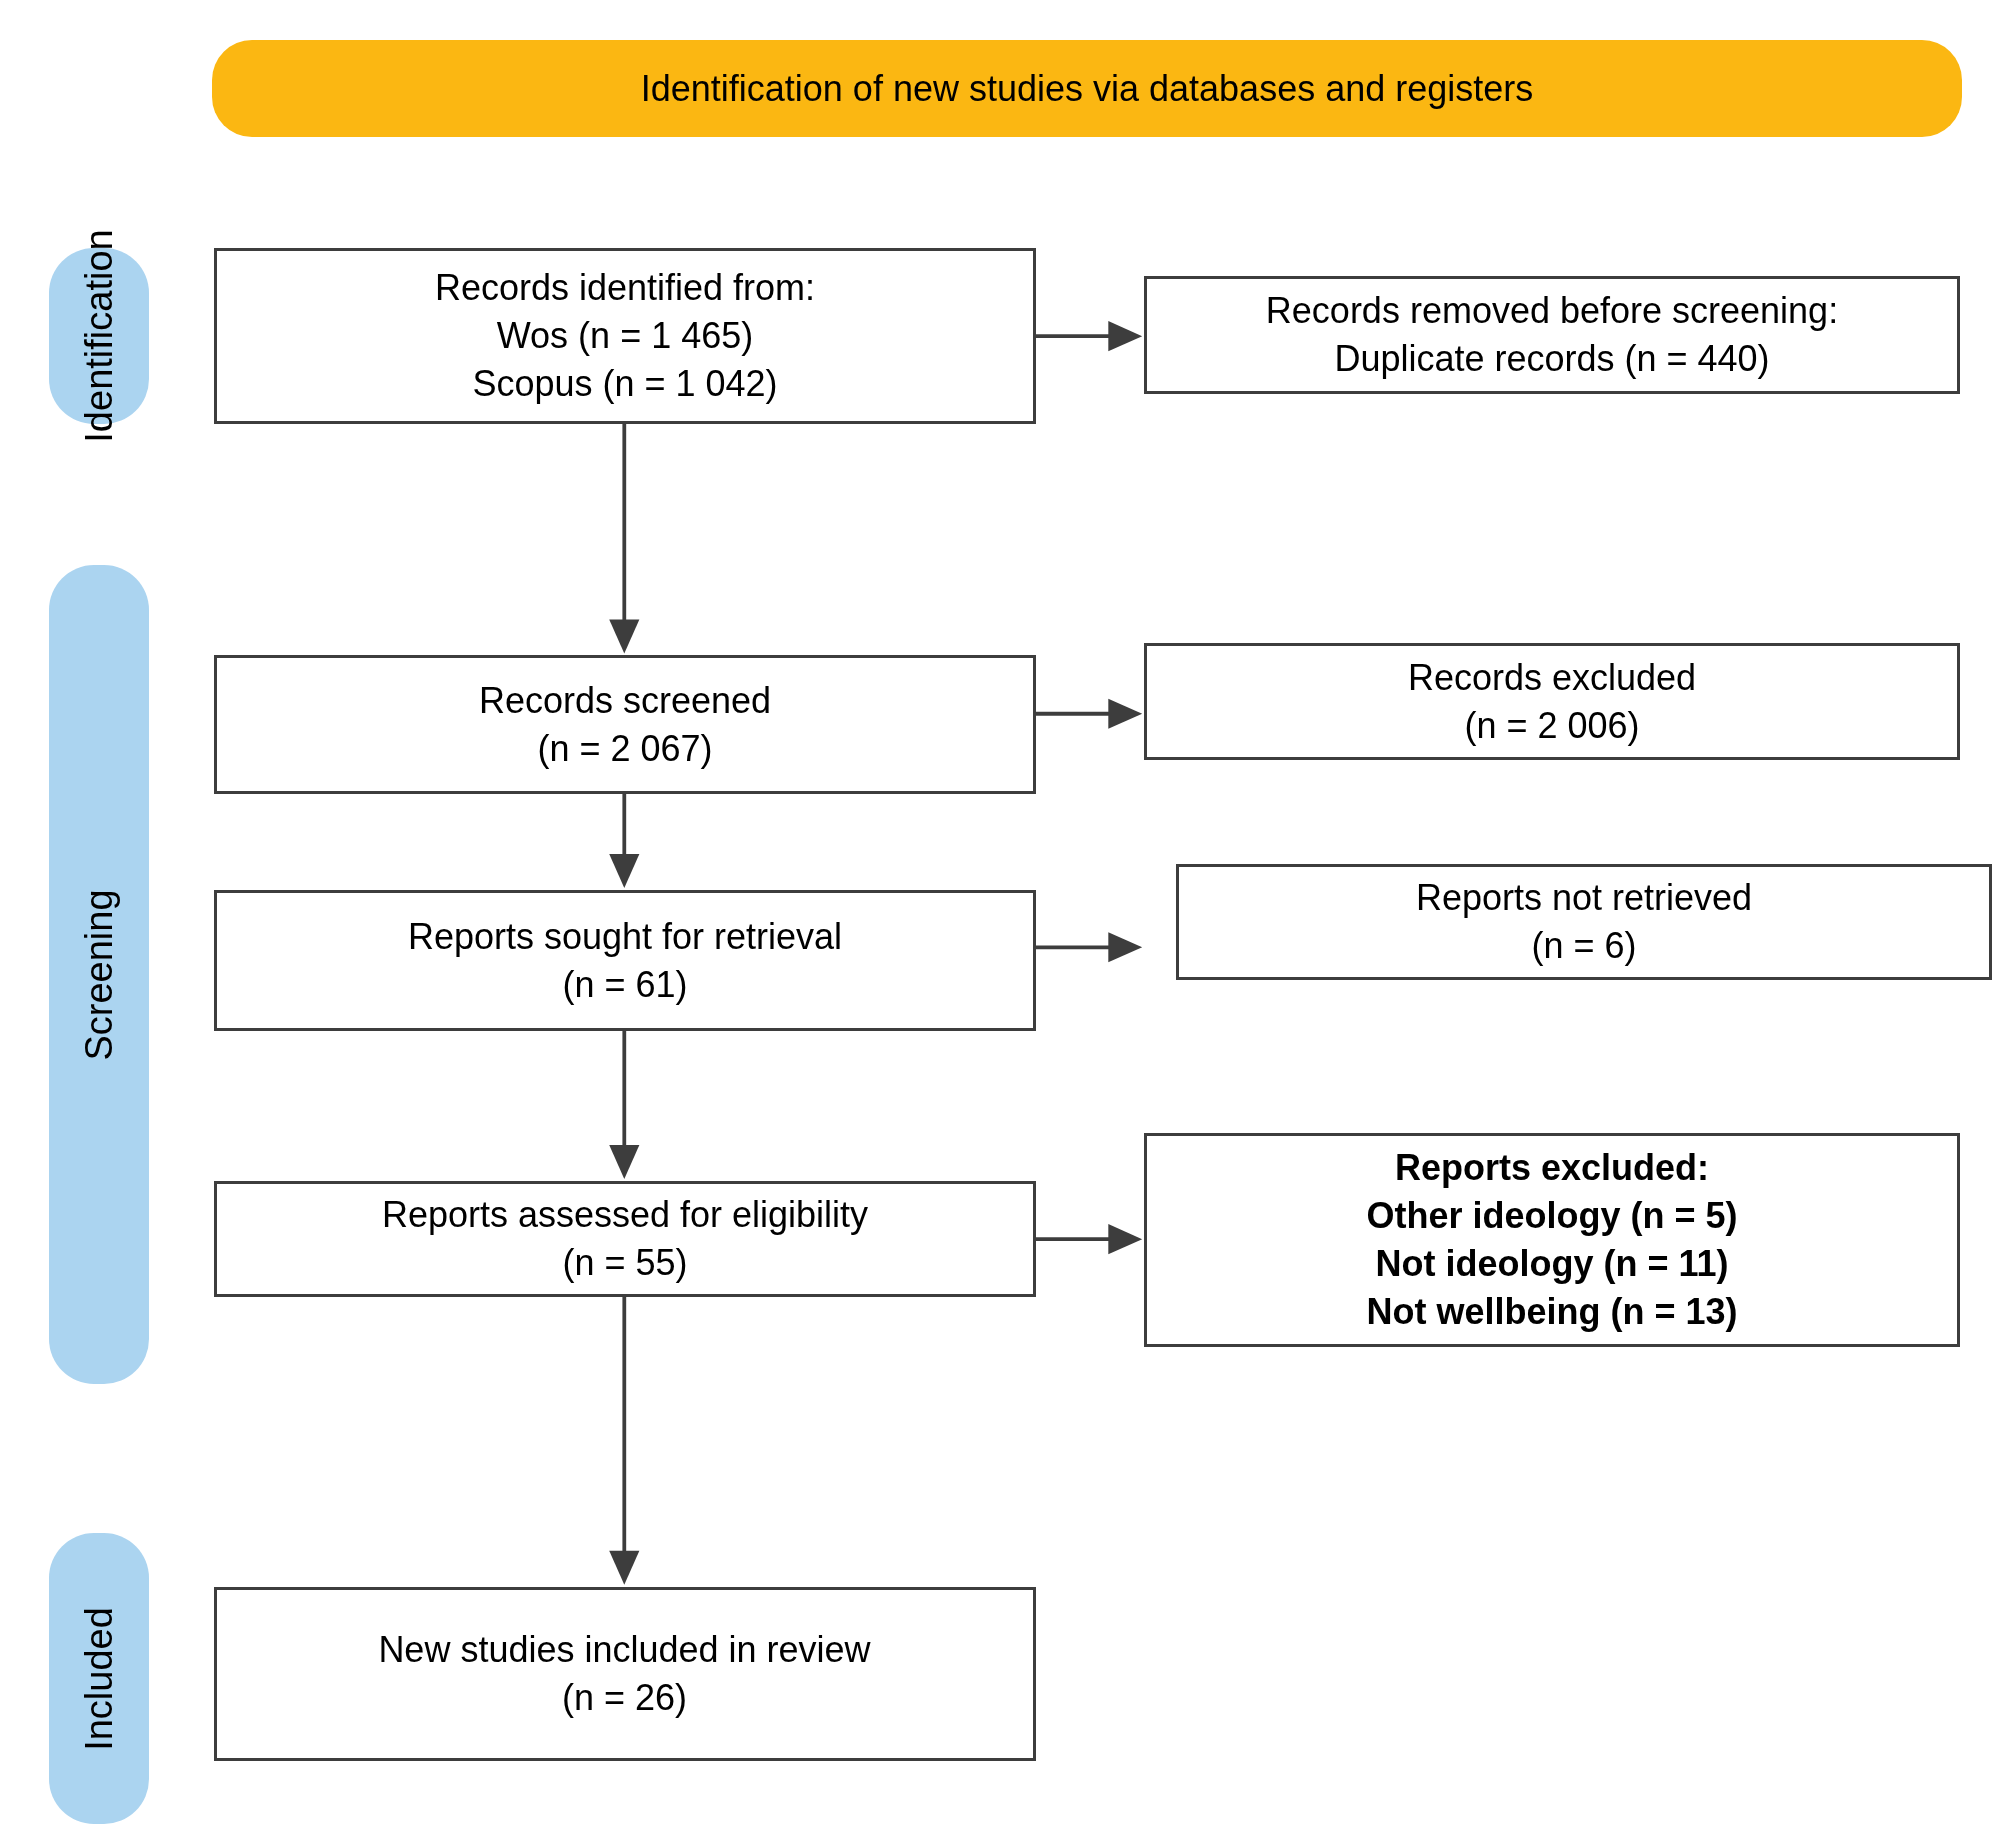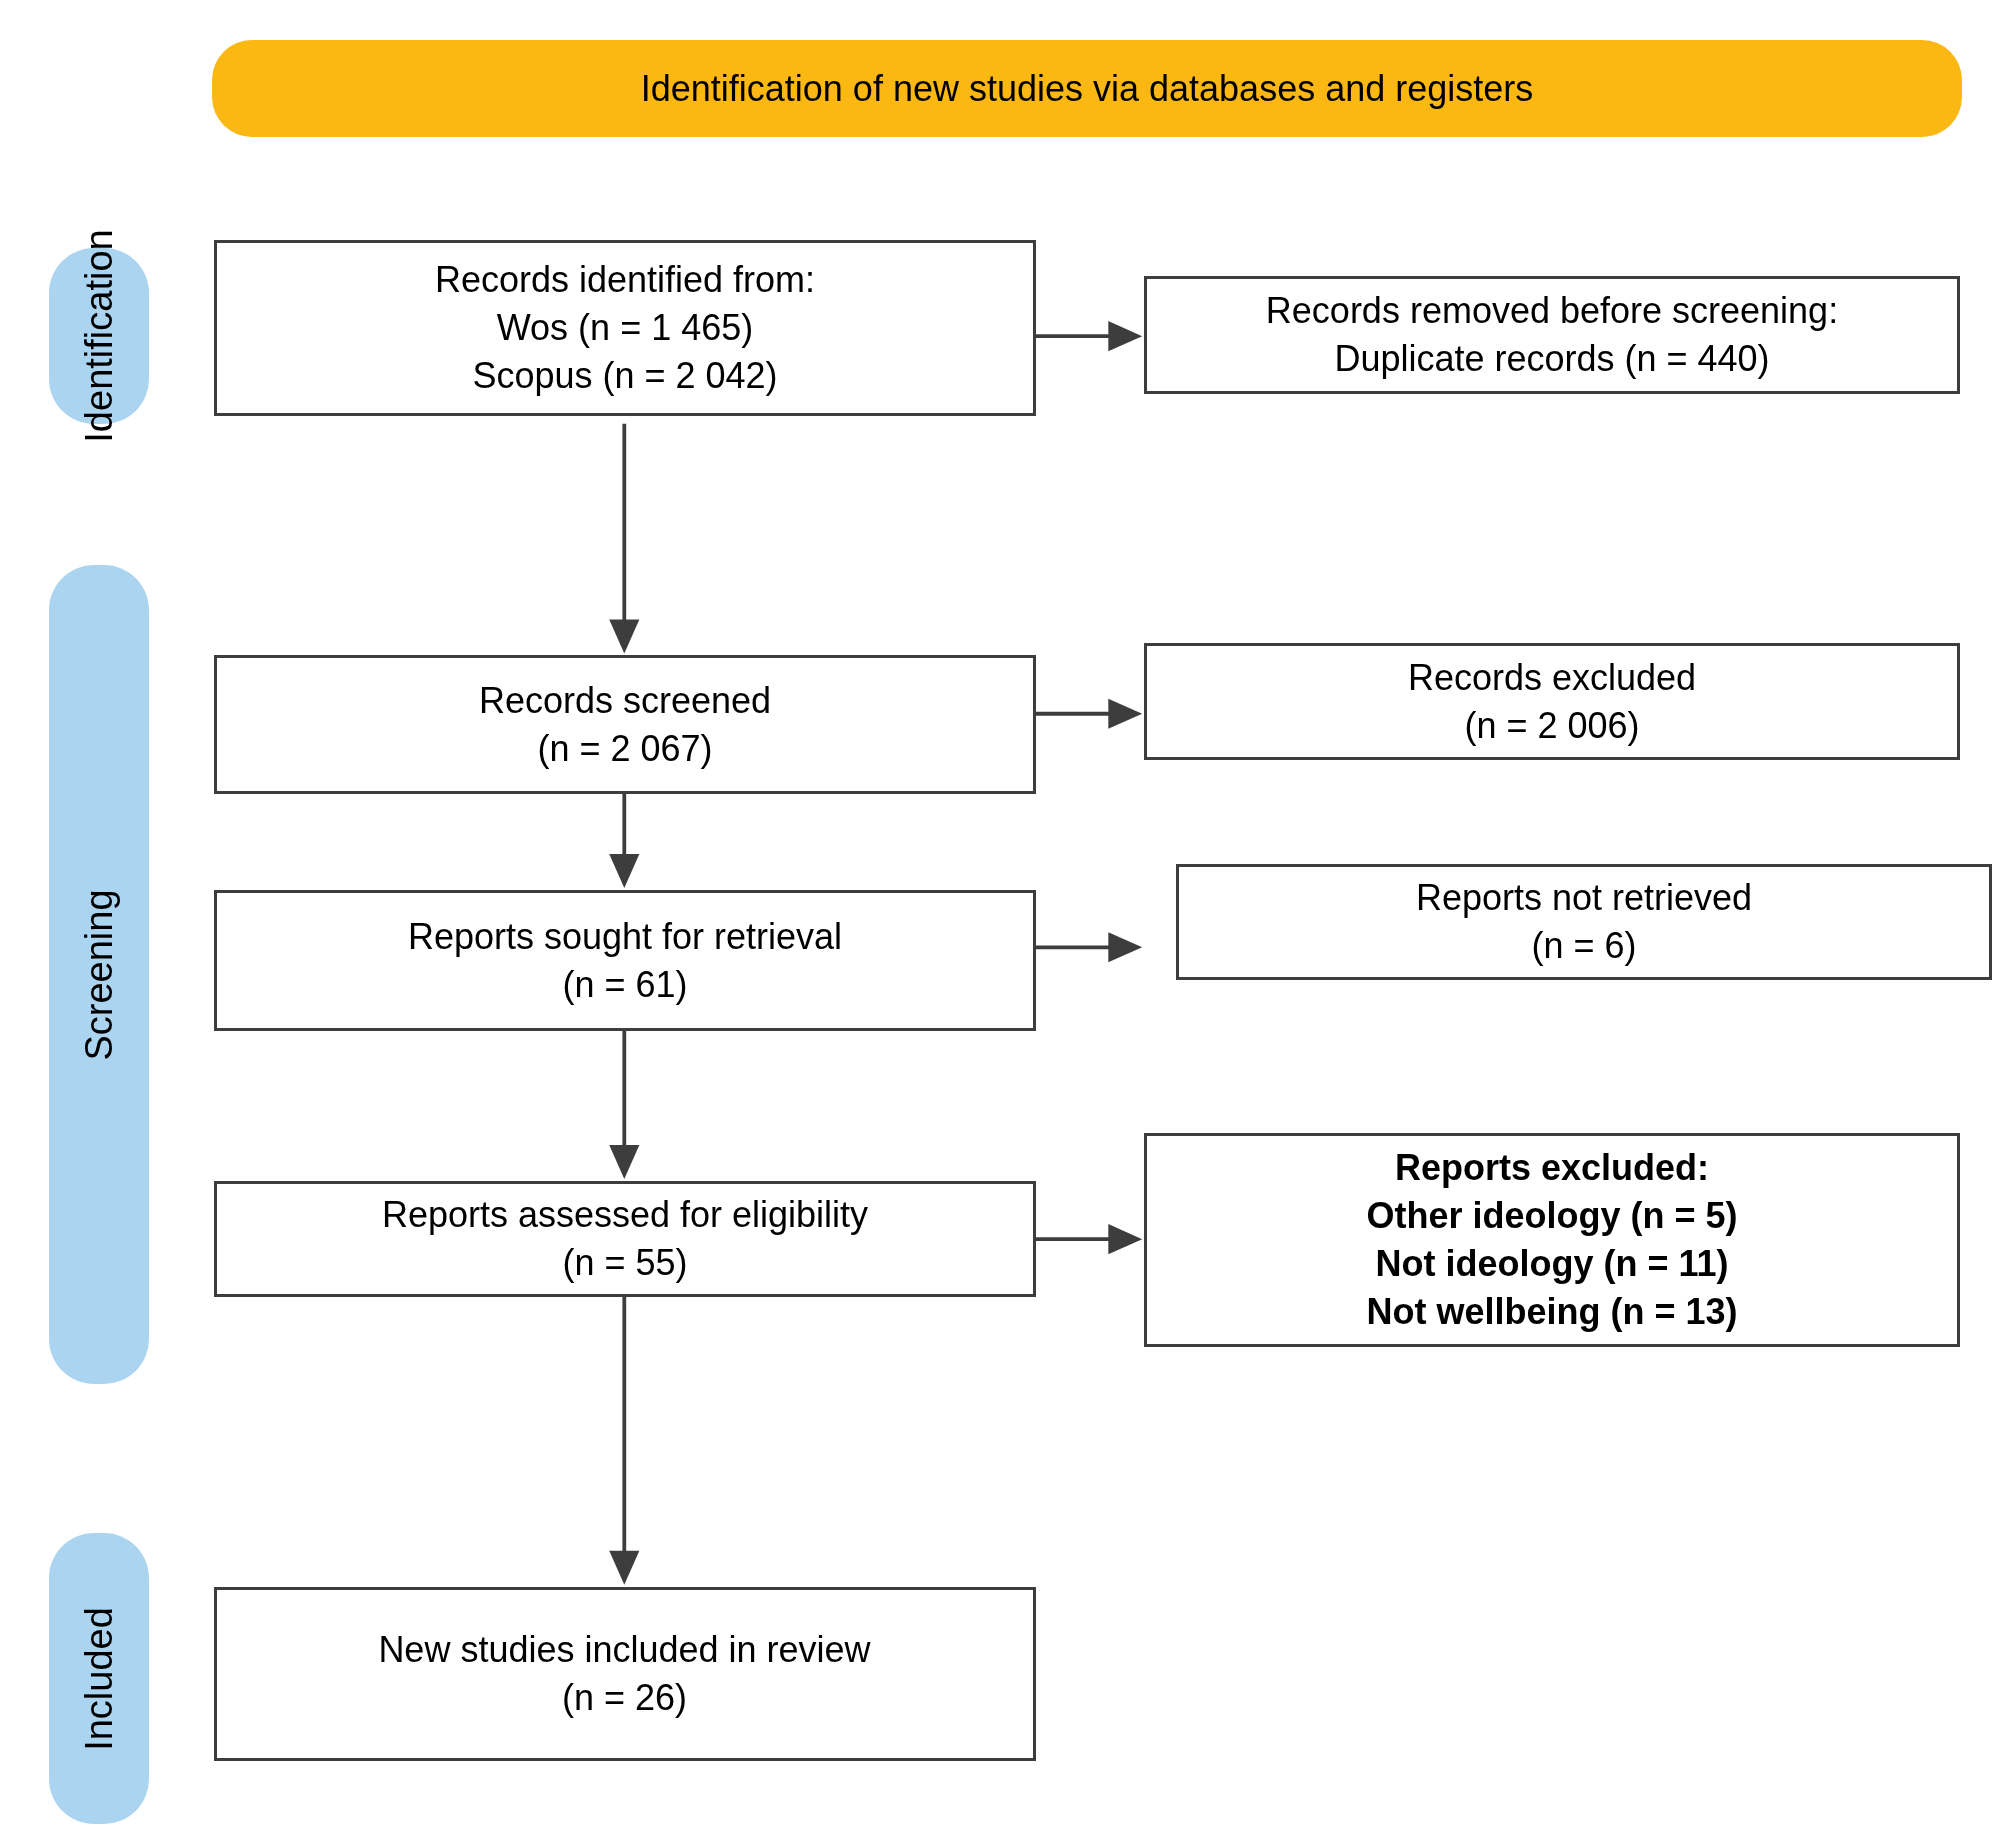--- a/index.html
+++ b/index.html
@@ -61,21 +61,21 @@
     align-items: center;
     text-align: center;
     padding: 5.6px 13px;
   }
   .box p {
     margin: 0;
     font-size: 36px;
     line-height: 48px;
     white-space: nowrap;
   }
-  #box-records-identified    { left: 214px;  top: 240px;  width: 822px; height: 176px; }
+  #box-records-identified    { left: 214px;  top: 248px;  width: 822px; height: 176px; }
   #box-records-removed       { left: 1144px; top: 276px;  width: 816px; height: 118px; }
   #box-records-screened      { left: 214px;  top: 655px;  width: 822px; height: 139px; }
   #box-records-excluded      { left: 1144px; top: 643px;  width: 816px; height: 117px; }
   #box-reports-sought        { left: 214px;  top: 890px;  width: 822px; height: 141px; }
   #box-reports-not-retrieved { left: 1144px; top: 864px;  width: 816px; height: 116px; margin-left: 32px; }
   #box-reports-assessed      { left: 214px;  top: 1181px; width: 822px; height: 116px; text-align: center; }
   #box-reports-excluded      { left: 1144px; top: 1133px; width: 816px; height: 214px; font-weight: bold; }
   #box-new-studies-included  { left: 214px;  top: 1587px; width: 822px; height: 174px; padding-left: 12px; }
 
   #arrow-layer {
@@ -141,21 +141,21 @@
     </g>
     <g>
       <line x1="1100" y1="1316" x2="1179" y2="1316"></line>
       <polygon points="1177,1300 1177,1332 1213,1316"></polygon>
     </g>
   </svg>
 
   <div class="box" id="box-records-identified">
     <p>Records identified from:</p>
     <p>Wos (n = 1 465)</p>
-    <p>Scopus (n = 2 042)</p>
+    <p>Scopus (n = 1 042)</p>
   </div>
 
   <div class="box" id="box-records-screened">
     <p>Records screened</p>
     <p>(n = 2 067)</p>
   </div>
 
   <div class="box" id="box-reports-sought">
     <p>Reports sought for retrieval</p>
     <p>(n = 61)</p>

